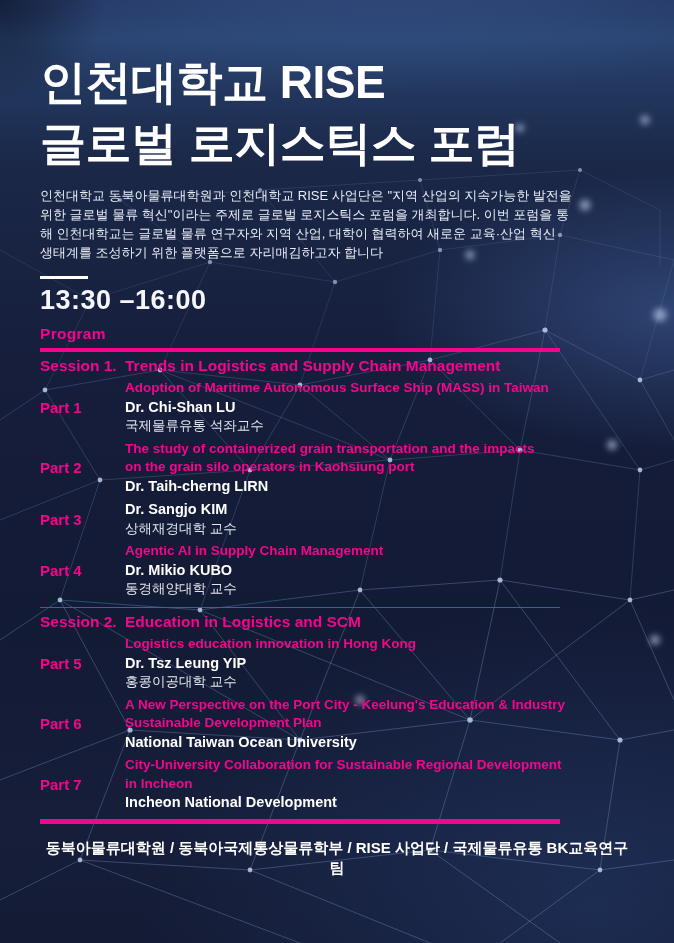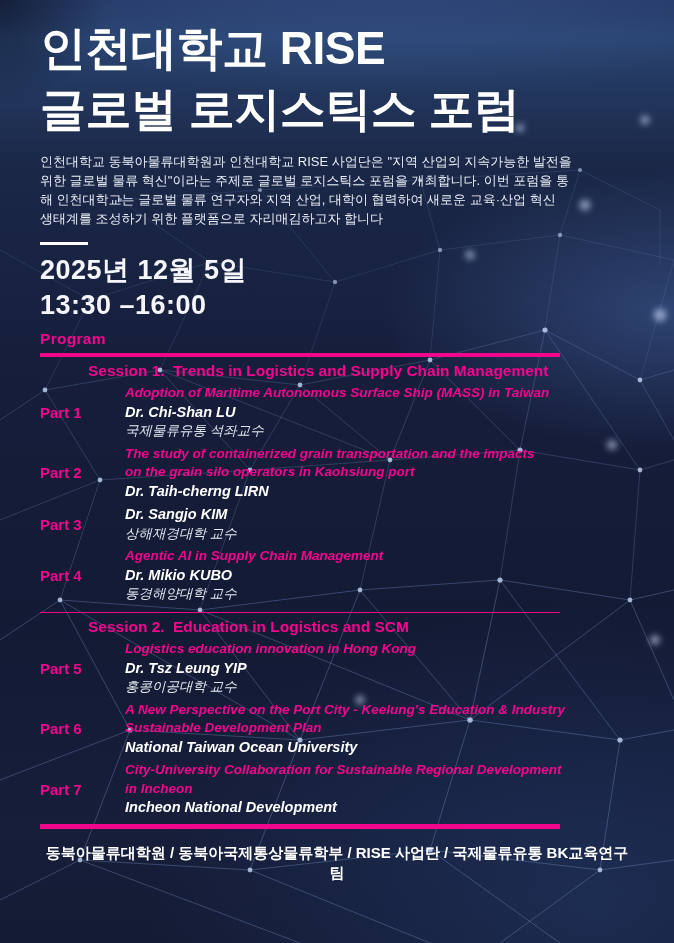--- a/index.html
+++ b/index.html
@@ -12,48 +12,48 @@
     background:
       radial-gradient(circle 150px at 0% 0%, rgba(8,12,24,0.55), rgba(8,12,24,0) 70%),
       radial-gradient(ellipse 420px 200px at 100% 33%, rgba(84,126,198,0.38), rgba(84,126,198,0) 70%),
       radial-gradient(ellipse 900px 300px at 58% -90px, rgba(64,98,156,0.85), rgba(64,98,156,0) 62%),
       radial-gradient(ellipse 620px 420px at 88% 96%, rgba(44,74,134,0.35), rgba(44,74,134,0) 72%),
       linear-gradient(180deg, #20305a 0%, #28426e 4%, #1b2848 17%, #161e3c 38%, #131a34 66%, #161e3a 88%, #141b34 100%);
   }
   .bg-net { position: absolute; inset: 0; z-index: 1; }
   .content { position: relative; z-index: 2; padding: 0 40px; }
 
-  .title { margin-top: 18px; color: #ffffff; font-size: 46px; line-height: 61px;
+  .title { margin-top: 52px; color: #ffffff; font-size: 46px; line-height: 61px;
            font-weight: 800; letter-spacing: -0.5px; }
   .title div { white-space: nowrap; }
 
   .desc { margin-top: 12px; width: 568px; color: #e9edf6; font-size: 13px;
           line-height: 19px; font-weight: 500; white-space: pre-line; }
 
   .mini-rule { margin-top: 14px; width: 48px; height: 3px; background: #ffffff; }
 
   .date-line { margin-top: 11px; color: #f4f6fb; font-size: 27px; line-height: 28px;
                font-weight: 600; letter-spacing: 0.5px; }
   .time-row { display: flex; align-items: baseline; gap: 16px; margin-top: 6px; flex-direction: column; }
   .time { color: #f4f6fb; font-size: 27px; line-height: 30px; font-weight: 600; letter-spacing: 0.5px; }
   .venue { color: #eef1f8; font-size: 17px; font-weight: 600; }
   .program-heading { margin-top: 10px; font-size: 15.5px; font-weight: 800;
                      letter-spacing: 0.3px; color: #f2078c; }
   .rule { width: 520px; background: #f2078c; }
   .rule-thick { margin-top: 5px; height: 4px; }
   .rule-thin  { margin-top: 8px; height: 1.5px; }
   .rule-footer{ margin-top: 6px; height: 5px; }
 
-  .session { display: flex; margin-top: 5px; margin-left: 48px; }
+  .session { display: flex; margin-top: 5px; }
   .session .s-label { flex: 0 0 85px; color: #f2078c; font-size: 15.5px; font-weight: 800; }
   .session .s-title { color: #f2078c; font-size: 15.5px; font-weight: 800; }
 
   .part { display: flex; align-items: center; margin-top: 4px; }
   .p-label { flex: 0 0 85px; color: #f2078c; font-size: 15px; font-weight: 800; }
-  .p-body { flex: 1; font-style: italic; }
+  .p-body { flex: 1; }
   .p-title { color: #f2078c; font-size: 13.5px; font-weight: 700; line-height: 18.5px;
              white-space: pre-line; }
   .p-speaker { color: #ffffff; font-size: 14.5px; font-weight: 700; line-height: 19.5px; }
   .p-affil { color: #e2e6ef; font-size: 13.5px; font-weight: 500; line-height: 18.5px; }
 
   .footer-text { margin-top: 14px; text-align: center; color: #ffffff;
                  font-size: 15px; font-weight: 800; line-height: 20px; }
 </style>
 </head>
 <body>
@@ -148,21 +148,20 @@
       <div>글로벌 로지스틱스 포럼</div>
     </div>
 
     <div class="desc">인천대학교 동북아물류대학원과 인천대학교 RISE 사업단은 "지역 산업의 지속가능한 발전을
 위한 글로벌 물류 혁신"이라는 주제로 글로벌 로지스틱스 포럼을 개최합니다. 이번 포럼을 통
 해 인천대학교는 글로벌 물류 연구자와 지역 산업, 대학이 협력하여 새로운 교육·산업 혁신
 생태계를 조성하기 위한 플랫폼으로 자리매김하고자 합니다</div>
 
     <div class="mini-rule"></div>
 
-    <div class="date-line">2025년 12월 5일</div>
 
     <div class="time-row">
       <span class="time">13:30 –16:00</span>
     </div>
 
     <div class="program-heading">Program</div>
     <div class="rule rule-thick"></div>
 
     <div class="session">
       <span class="s-label">Session 1.</span>

